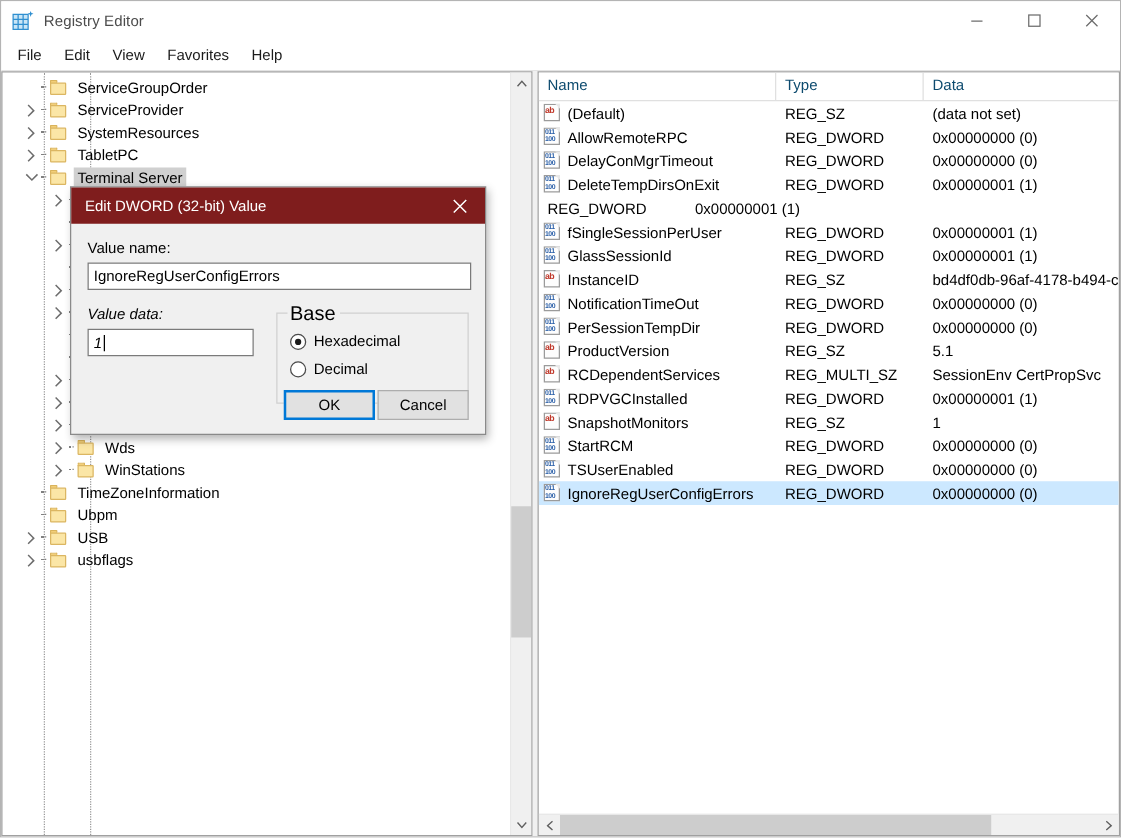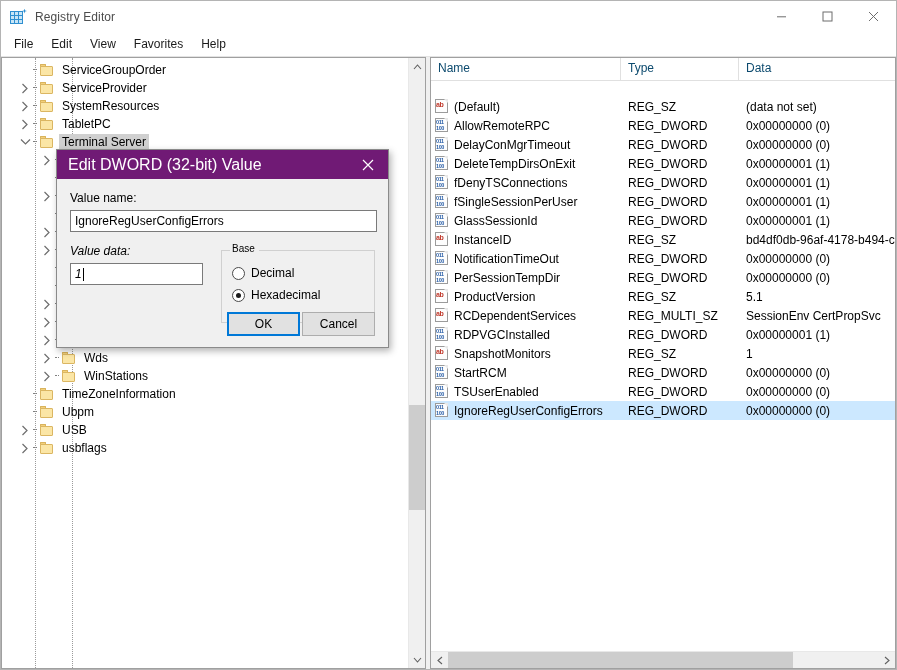--- a/index.html
+++ b/index.html
@@ -218,21 +218,20 @@
     overflow: hidden;
   }
   .c-name { width: 190px; flex: 0 0 190px; }
   .c-type { width: 118px; flex: 0 0 118px; }
   .c-data { flex: 1 1 auto; border-right: none !important; }
 
   .values-body {
     flex: 1 1 auto;
     overflow: hidden;
     position: relative;
-    margin-top: 16px;
   }
   .val-row {
     height: 19px;
     display: flex; align-items: center;
     font-size: 12px; color: #000;
     white-space: nowrap;
   }
   .val-row.selected { background: #cce8ff; }
   .vcell { overflow: hidden; }
   .vcell.name {
@@ -286,24 +285,24 @@
     left: 55px; top: 92px;
     width: 333px; height: 199px;
     background: #f0f0f0;
     border: 1px solid #8a8a8a;
     box-shadow: 2px 3px 7px rgba(0,0,0,0.30);
     z-index: 50;
     display: flex; flex-direction: column;
   }
   .dlg-title {
     height: 29px; flex: 0 0 29px;
-    background: #701a75;
+    background: #7f1d1d;
     display: flex; align-items: center;
     color: #ffffff;
-    font-size: 16px;
+    font-size: 12px;
     padding-left: 11px;
     position: relative;
   }
   .dlg-close {
     position: absolute; right: 0; top: 0;
     width: 40px; height: 29px;
     display: flex; align-items: center; justify-content: center;
     color: #ffffff;
   }
   .dlg-body {
@@ -337,21 +336,21 @@
     position: relative;
     height: 73px;
     margin-top: 6px;
     padding: 11px 0 0 10px;
   }
   .groupbox .gb-title {
     position: absolute;
     left: 8px; top: -8px;
     background: #f0f0f0;
     padding: 0 4px 0 2px;
-    font-size: 10px; color: #000;
+    font-size: 16px; color: #000;
   }
   .radio-row {
     display: flex; align-items: center;
     height: 22px;
     font-size: 12px; color: #000;
   }
   .radio {
     width: 13px; height: 13px; flex: 0 0 13px;
     border: 1px solid #4a4a4a;
     border-radius: 50%;
@@ -785,27 +784,20 @@
                 <span class="reg-icon dword">
                   <span class="pg"></span>
                   <span class="txt">011<br>100</span>
                 </span>
                 <span>DeleteTempDirsOnExit</span>
               </span>
               <span class="vcell type">REG_DWORD</span>
               <span class="vcell data">0x00000001 (1)</span>
             </div>
             <div class="val-row">
-              <span class="vcell name">
-                <span class="reg-icon dword">
-                  <span class="pg"></span>
-                  <span class="txt">011<br>100</span>
-                </span>
-                <span>fDenyTSConnections</span>
-              </span>
               <span class="vcell type">REG_DWORD</span>
               <span class="vcell data">0x00000001 (1)</span>
             </div>
             <div class="val-row">
               <span class="vcell name">
                 <span class="reg-icon dword">
                   <span class="pg"></span>
                   <span class="txt">011<br>100</span>
                 </span>
                 <span>fSingleSessionPerUser</span>
@@ -972,26 +964,26 @@
           <div class="left-col">
             <div class="fld-label">Value data:</div>
             <div class="txtbox" id="valdata-box">
               <span>1</span>
                 <span class="caret"></span>
             </div>
           </div>
           <div class="groupbox">
             <div class="gb-title">Base</div>
             <div class="radio-row">
+              <span class="radio checked"></span>
+              <span>Hexadecimal</span>
+            </div>
+            <div class="radio-row">
               <span class="radio"></span>
               <span>Decimal</span>
-            </div>
-            <div class="radio-row">
-              <span class="radio checked"></span>
-              <span>Hexadecimal</span>
             </div>
           </div>
         </div>
 
         <div class="btn-row">
           <div class="btn default">OK</div>
           <div class="btn">Cancel</div>
         </div>
       </div>
     </div>

